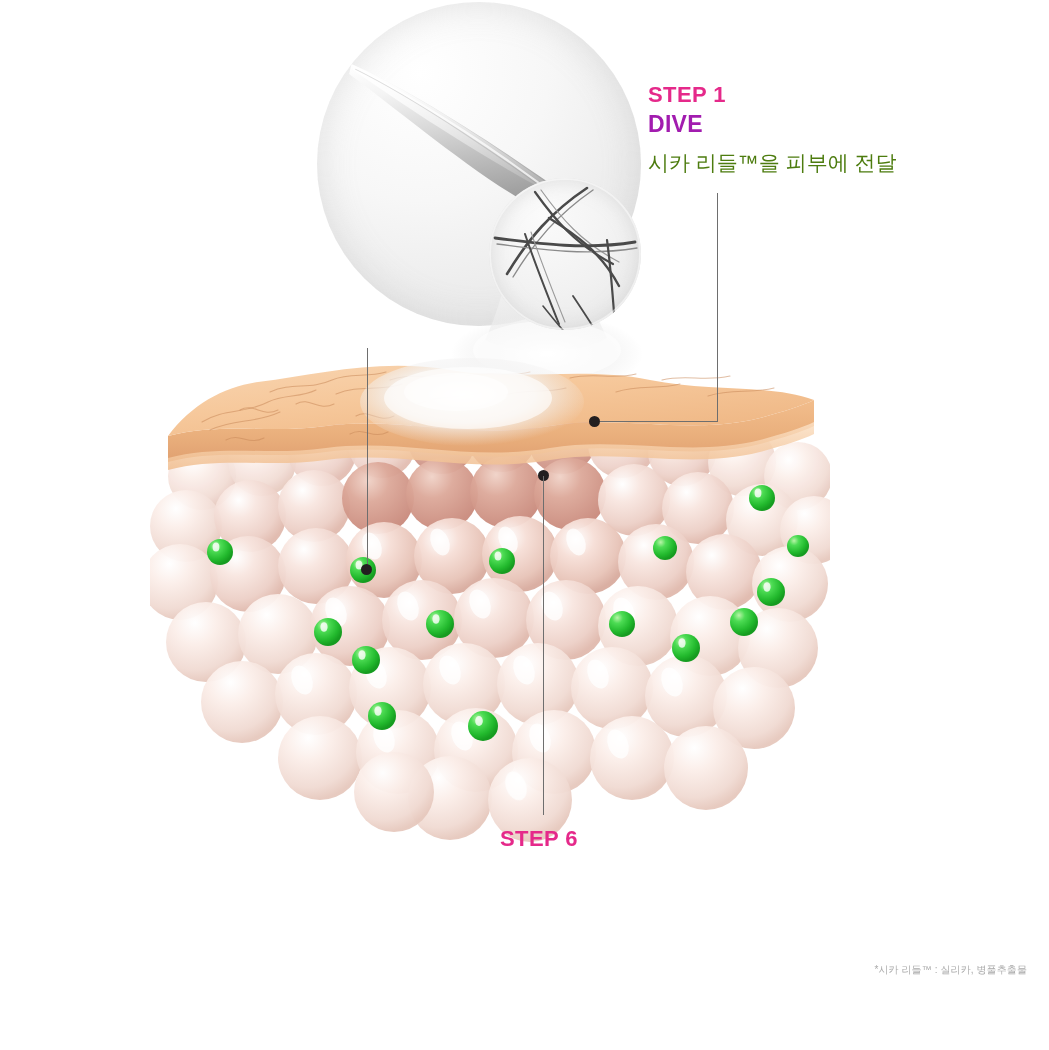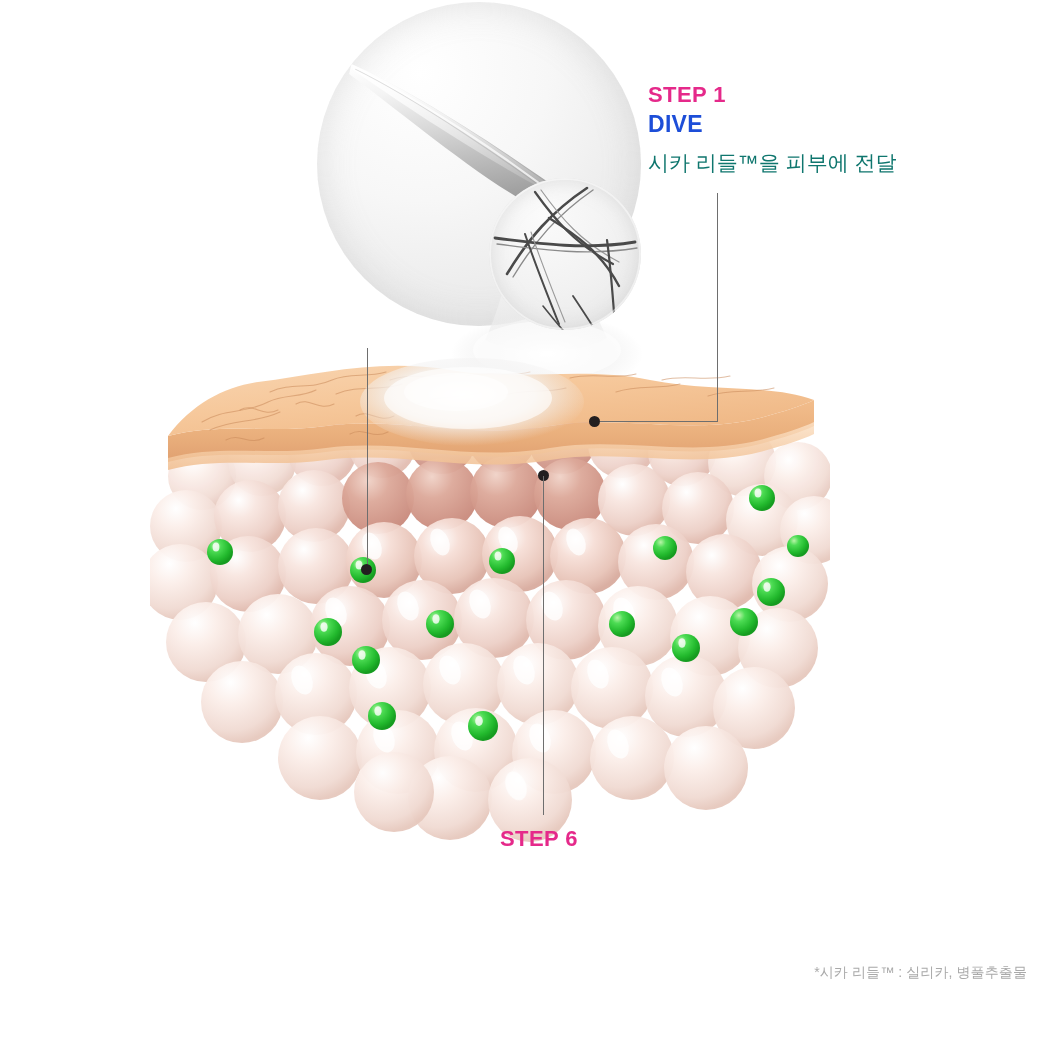--- a/index.html
+++ b/index.html
@@ -21,46 +21,46 @@
   .step-kicker{
     color:#E5298A;
     font-size:22px;
     font-weight:700;
     letter-spacing:.4px;
     line-height:1.15;
     margin:0 0 4px 0;
     white-space:nowrap;
   }
   .step-title{
-    color:#1d4ed8;
+    color:#a21caf;
     font-size:23px;
     font-weight:700;
     letter-spacing:.3px;
     line-height:1.2;
     margin:0 0 9px 0;
     white-space:nowrap;
   }
   .step-desc{
-    color:#0f766e;
+    color:#4d7c0f;
     font-size:21px;
     font-weight:400;
     line-height:1.42;
     margin:0;
     white-space:pre-line;
   }
 
   #step1{left:648px;top:82px;}
   #step2{left:133px;top:218px;}
   #step3{left:500px;top:826px;}
 
   .footnote{
     position:absolute;
     right:22px;
     top:962px;
-    font-size:14px;
+    font-size:10px;
     color:#a9a9a9;
     line-height:1.5;
     text-align:right;
     white-space:pre-line;
     letter-spacing:.1px;
   }
   .footnote.faded{color:#e2e2e2;top:984px;font-size:11.5px;}
 
   
   .leader{position:absolute;background:#6e6e6e;}

